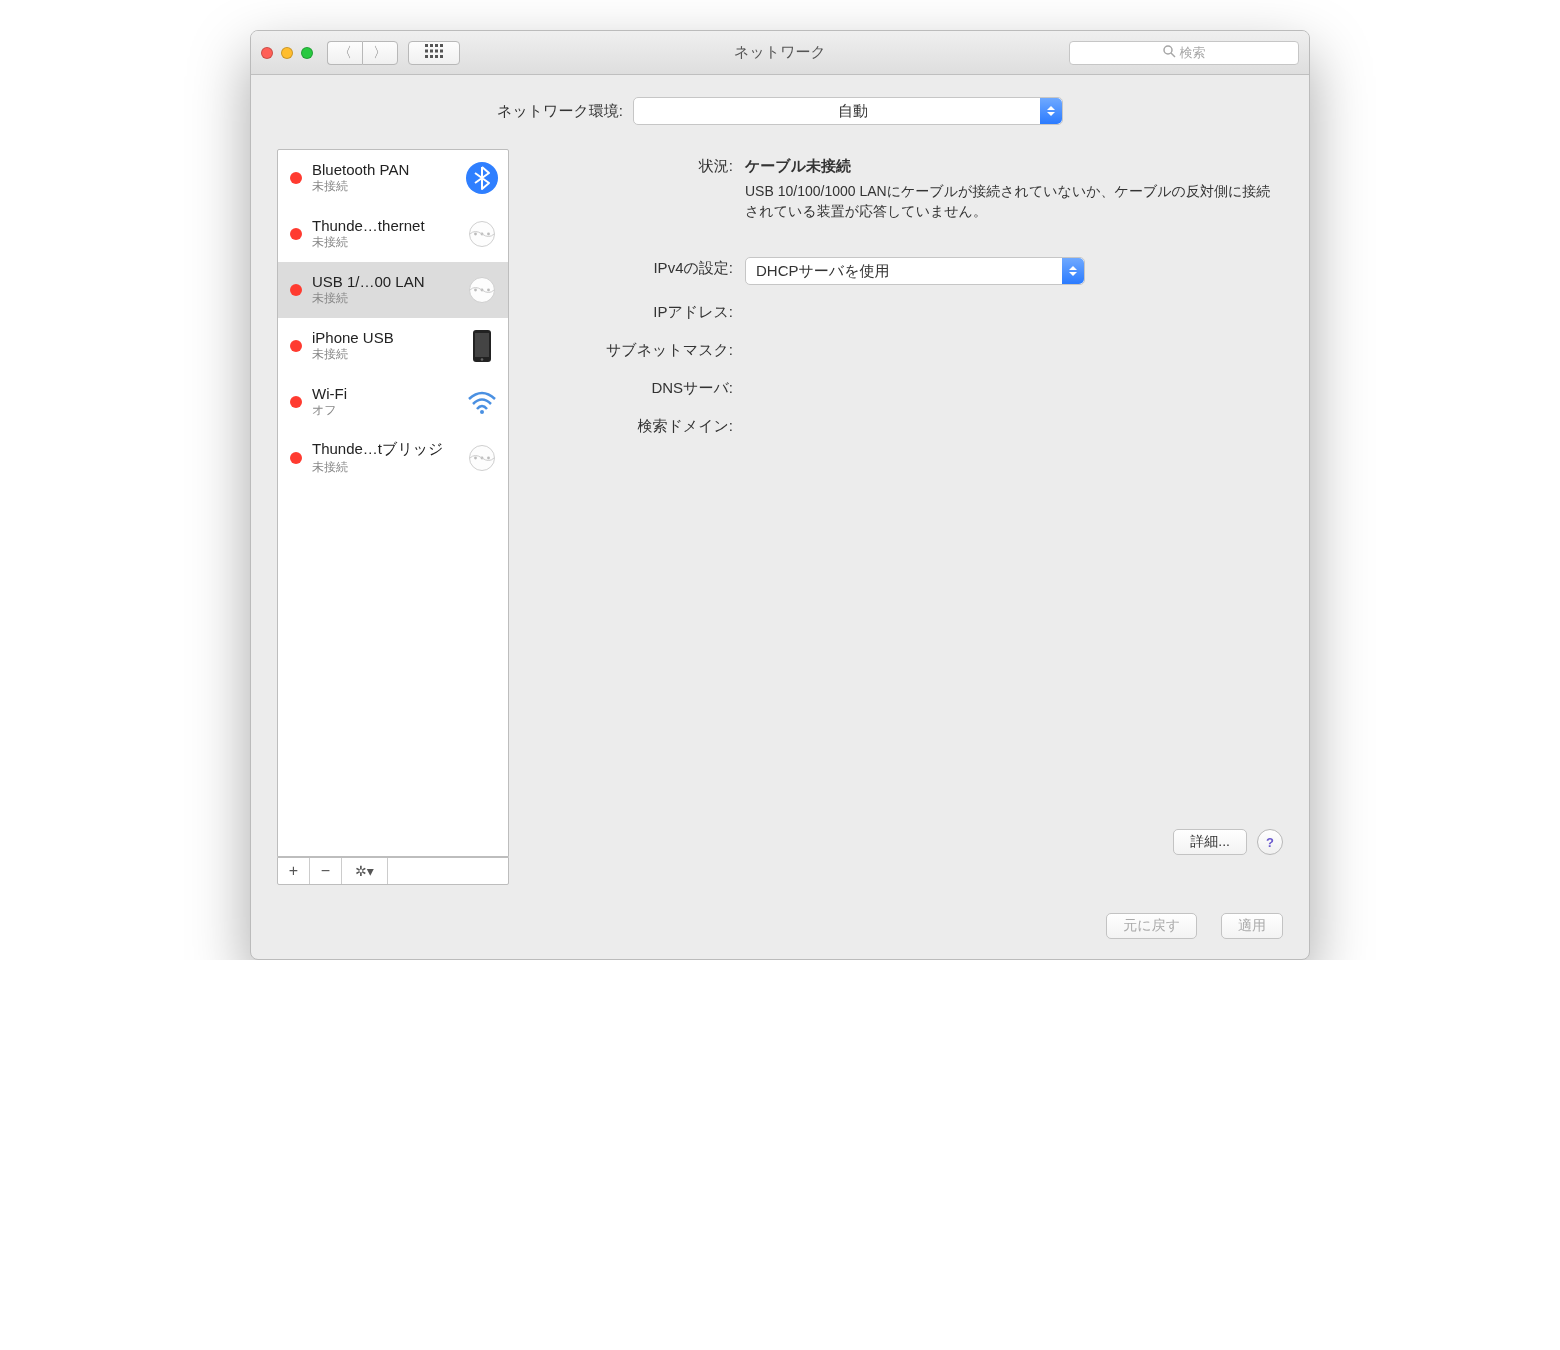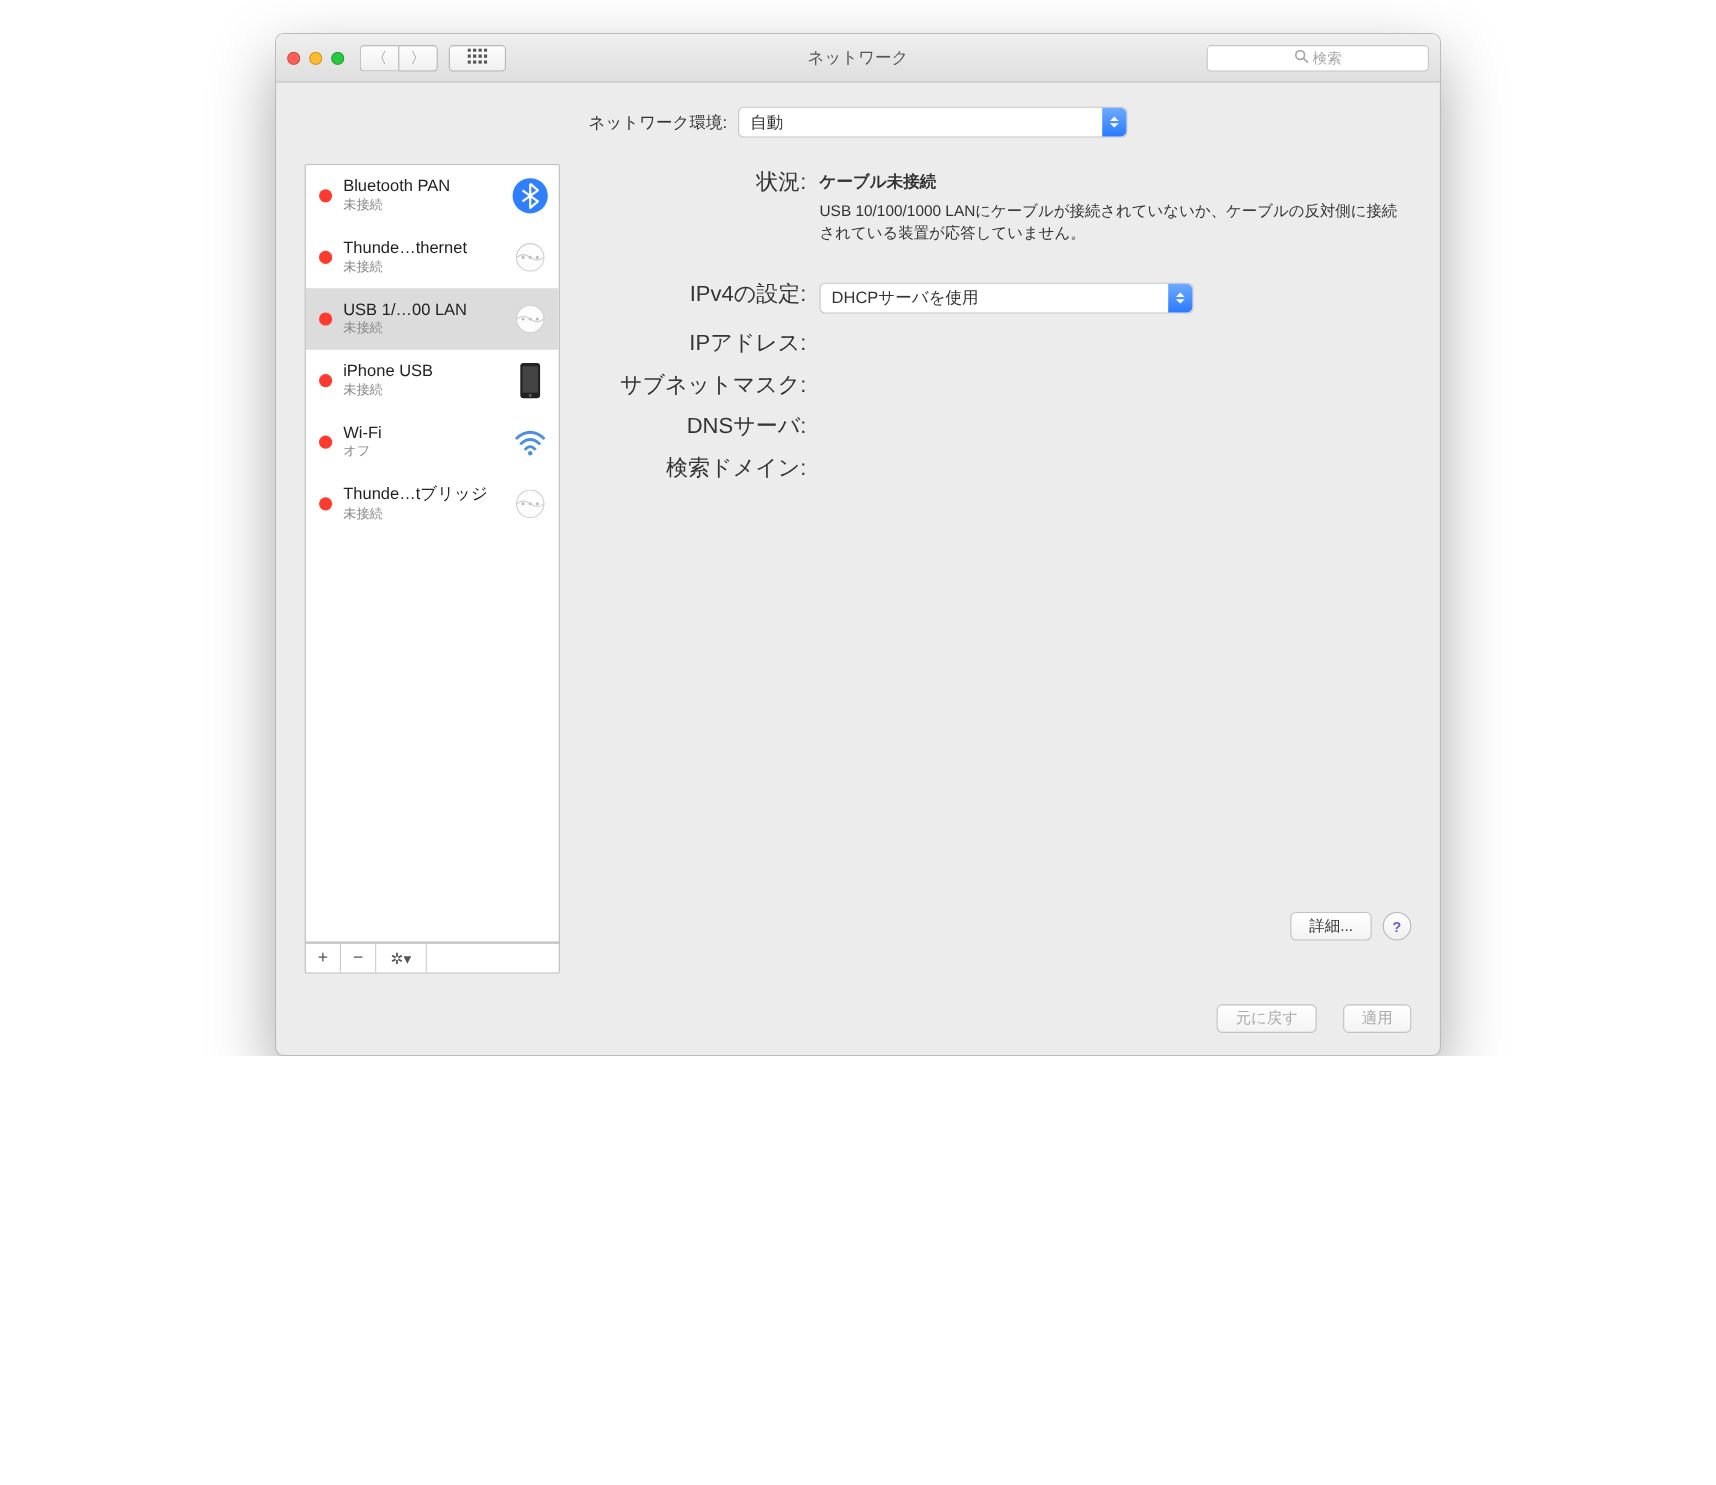--- a/index.html
+++ b/index.html
@@ -49,21 +49,21 @@
   }
   .nav-btn:first-child { border-radius: 4px 0 0 4px; border-right: none; }
   .nav-btn:last-child { border-radius: 0 4px 4px 0; }
   .grid-btn { margin-left: 10px; border-radius: 4px; width: 52px; color:#555; }
   .title-center {
     position: absolute; left: 0; right: 0; text-align: center;
     font-size: 15px; color: #555; pointer-events: none;
   }
   .search-box {
     margin-left: auto;
-    width: 202px; height: 24px;
+    width: 230px; height: 24px;
     background: #fff; border: 1px solid #c6c6c6; border-radius: 4px;
     display: flex; align-items: center; justify-content: center; gap: 4px;
     color: #a6a6a6; font-size: 13px;
   }
   .content { flex: 1; display: flex; flex-direction: column; padding: 22px 26px 16px; }
   .location-row { display: flex; align-items: center; justify-content: center; gap: 10px; margin-bottom: 24px; }
   .location-label { font-size: 15px; color: #333; }
   .select {
     height: 28px; background: #fff;
     border: 1px solid #c6c6c6; border-radius: 5px;
@@ -74,21 +74,21 @@
     width: 22px; height: 100%;
     background: linear-gradient(#6fa9ff,#2b7bff);
     border-radius: 0 5px 5px 0; position: absolute; right: 0; top: 0;
     display: flex; flex-direction: column; align-items: center; justify-content: center;
   }
   .select .cap::before, .select .cap::after {
     content: ""; width: 0; height: 0; border-left: 4px solid transparent; border-right: 4px solid transparent;
   }
   .select .cap::before { border-bottom: 4px solid #fff; margin-bottom: 2px; }
   .select .cap::after { border-top: 4px solid #fff; }
-  .location-select { width: 354px; }
+  .location-select { width: 430px; justify-content: center; }
 
   .main-row { display: flex; gap: 24px; flex: 1; }
   .sidebar-wrap { width: 232px; display: flex; flex-direction: column; }
   .sidebar {
     flex: 1; background: #fff; border: 1px solid #bdbdbd; border-radius: 2px 2px 0 0; overflow: hidden;
   }
   .side-item {
     height: 56px; display: flex; align-items: center; padding: 0 8px 0 12px;
     border-bottom: 1px solid transparent;
   }
@@ -102,21 +102,21 @@
     height: 28px; border: 1px solid #bdbdbd; border-top: 1px solid #bdbdbd; border-radius: 0 0 2px 2px;
     background: #fff; display: flex;
   }
   .sidebar-toolbar > div {
     width: 32px; border-right: 1px solid #ccc; display:flex; align-items:center; justify-content:center;
     font-size: 16px; color: #555;
   }
 
   .detail { flex: 1; padding-top: 6px; position: relative; }
   .field-row { display: flex; margin-bottom: 16px; }
-  .field-label { width: 200px; text-align: right; margin-right: 12px; font-size: 20px; color:#333; line-height: 22px; }
+  .field-label { width: 200px; text-align: right; margin-right: 12px; font-size: 15px; color:#333; line-height: 22px; }
   .field-value { flex: 1; font-size: 15px; color:#333; line-height: 22px; }
   .status-desc { font-size: 14px; color:#333; line-height: 20px; margin-top: 4px; }
   .ipv4-select { width: 340px; }
   .advanced-row { position: absolute; right: 0; bottom: 30px; display:flex; align-items:flex-start; gap:10px;}
   .button {
     height: 26px; padding: 0 16px; background: linear-gradient(#fff,#f3f3f3);
     border: 1px solid #c3c3c3; border-radius: 5px; font-size: 14px; color:#333;
     display:flex; align-items:center;
   }
   .button.disabled { color:#aaa; }

